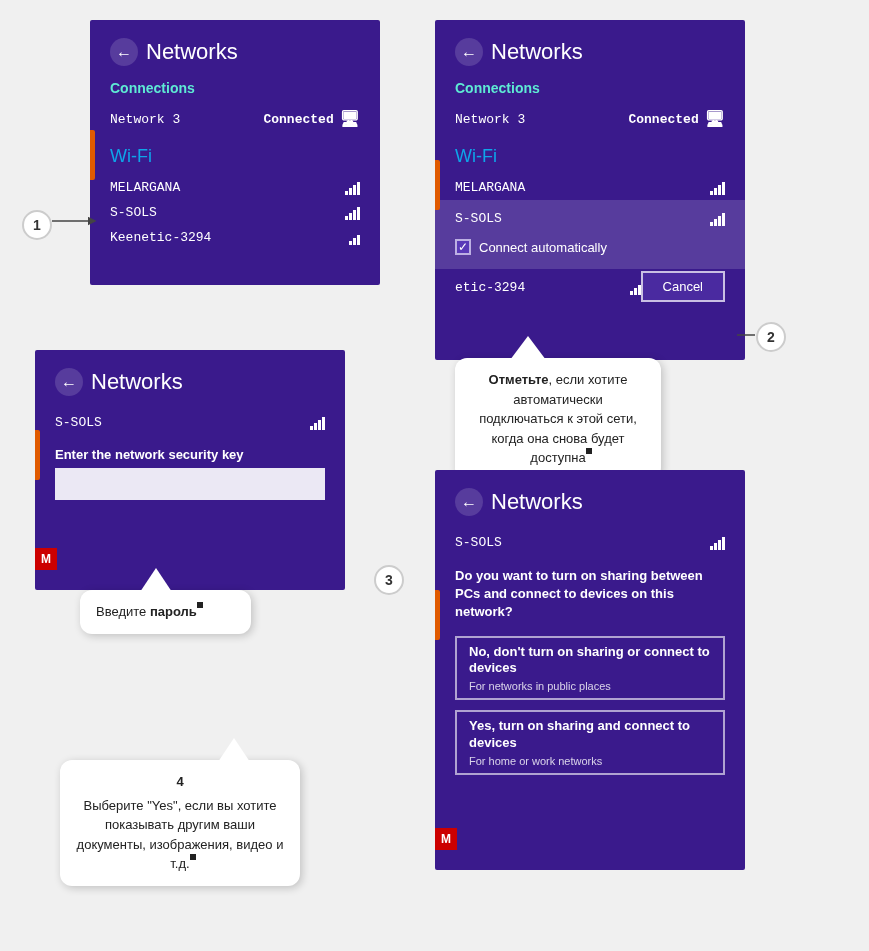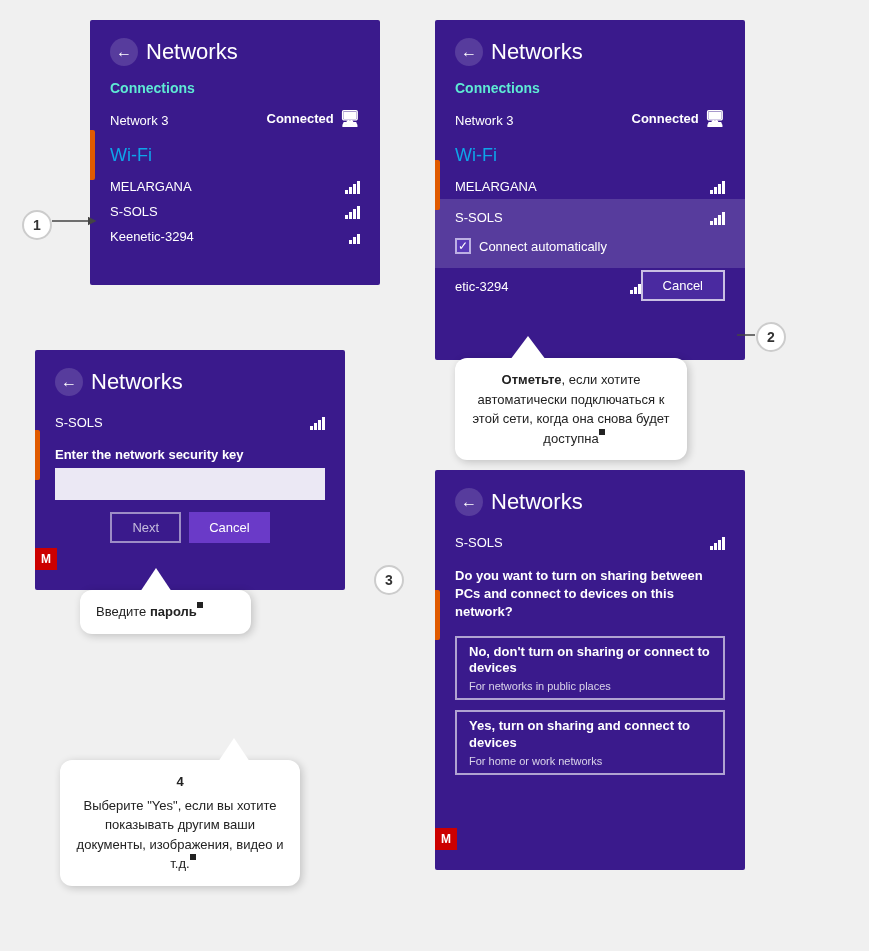--- a/index.html
+++ b/index.html
@@ -48,25 +48,26 @@
 
     .section-label {
       font-size: 14px;
       font-weight: 600;
       color: #5eead4;
       margin-bottom: 8px;
     }
 
     .network-item {
       display: flex;
-      align-items: flex-end;
+      align-items: center;
       justify-content: space-between;
       padding: 5px 0;
       font-size: 13px;
       color: white;
+      font-family: Liberation Mono, monospace;
     }
 
     .network-status {
       display: flex;
       align-items: center;
       gap: 6px;
       font-weight: 600;
       font-size: 13px;
     }
 
@@ -262,21 +263,21 @@
     .callout::after {
       content: '';
       position: absolute;
       border-style: solid;
     }
 
     
     .callout-2 {
       left: 455px;
       top: 358px;
-      width: 232px;
+      width: 206px;
       text-align: center;
     }
 
     .callout-2::before {
       content: '';
       position: absolute;
       top: -22px;
       left: 55px;
       width: 0;
       height: 0;
@@ -525,24 +526,20 @@
     <span>S-SOLS</span>
     <div class="signal-bars">
       <span class="sb1"></span>
         <span class="sb2"></span>
         <span class="sb3"></span>
         <span class="sb4"></span>
     </div>
   </div>
   <div class="security-label">Enter the network security key</div>
   <input class="password-input" type="password" style="">
-  <div class="btn-row">
-    <button class="btn-next">Next</button>
-    <button class="btn-cancel">Cancel</button>
-  </div>
   <div class="m-badge">M</div>
 </div>
 
 <div class="step-num" style="left: 374px; top: 565px; z-index:10;">
   <span>3</span>
 </div>
 
 <div class="callout callout-3">
   <span>Введите </span><span class="bold-text">пароль</span>
 </div>

